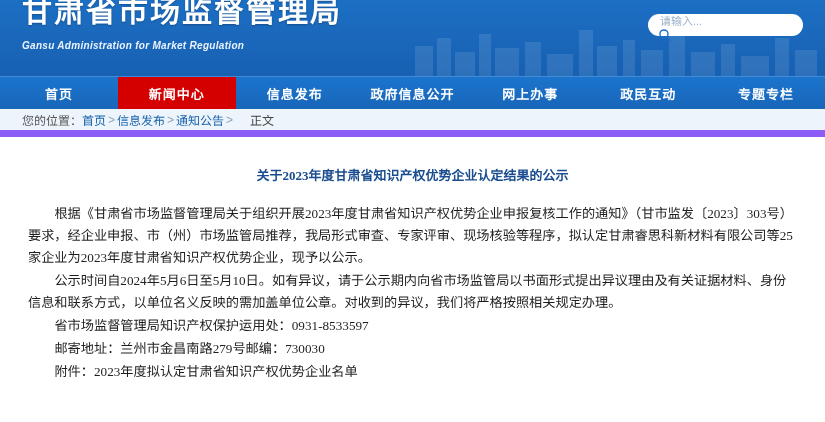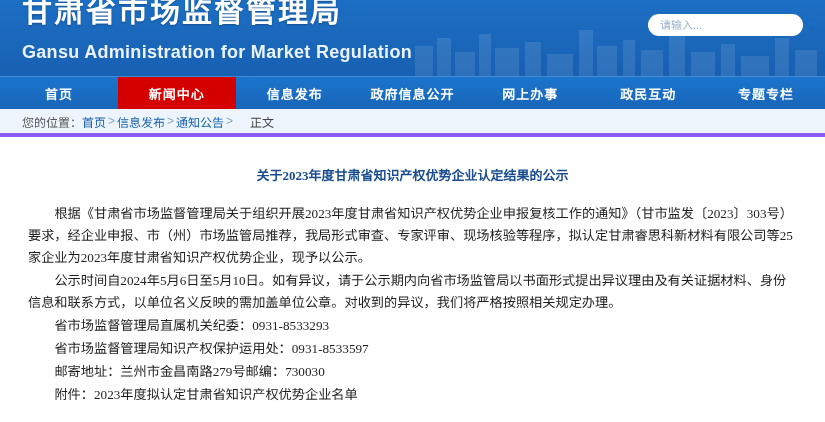--- a/index.html
+++ b/index.html
@@ -34,36 +34,38 @@
   .site-title {
     font-size: 30px;
     font-weight: bold;
     letter-spacing: 2px;
     color: #ffffff;
     line-height: 36px;
     white-space: nowrap;
     text-shadow: 0 1px 2px rgba(0,0,0,.25);
   }
   .site-title-en {
-    font-size: 18px;
+    font-size: 10px;
     font-weight: bold;
     color: #eaf3ff;
     letter-spacing: .3px;
     line-height: 20px;
-    margin-top: 12px;
+    margin-top: 6px;
     white-space: nowrap;
+    font-style: italic;
   }
   .search-box {
     position: absolute;
     right: 22px; top: 14px;
     width: 155px; height: 22px;
     background: #ffffff;
     border-radius: 11px;
     display: flex;
     padding: 0 6px 0 10px;
+    flex-direction: column;
   }
   .search-input {
     flex: 1;
     border: none;
     outline: none;
     font-size: 11px;
     color: #333;
     background: transparent;
     font-family: "Liberation Sans", "DejaVu Sans", sans-serif;
   }
@@ -99,21 +101,21 @@
     position: absolute;
     left: 0; right: 0; bottom: 0;
     height: 0;
   }
 
   
   .breadcrumb-bar {
     width: 825px;
     height: 28px;
     background: #edf4fb;
-    border-bottom: 4px solid #8b5cf6;
+    border-bottom: 7px solid #8b5cf6;
     display: flex;
     align-items: center;
     padding-left: 22px;
     font-size: 12px;
     color: #444;
   }
   .breadcrumb-bar .bc-label { color: #555; }
   .breadcrumb-bar a {
     color: #1a63ad;
     text-decoration: none;
@@ -222,19 +224,18 @@
   <span class="current">正文</span>
 </div>
 
 <div class="article">
   <div class="article-title">关于2023年度甘肃省知识产权优势企业认定结果的公示</div>
 
 
   <div class="body-text">
     <p class="indent">根据《甘肃省市场监督管理局关于组织开展2023年度甘肃省知识产权优势企业申报复核工作的通知》（甘市监发〔2023〕303号）要求，经企业申报、市（州）市场监管局推荐，我局形式审查、专家评审、现场核验等程序，拟认定甘肃睿思科新材料有限公司等25家企业为2023年度甘肃省知识产权优势企业，现予以公示。</p>
     <p class="indent">公示时间自2024年5月6日至5月10日。如有异议，请于公示期内向省市场监管局以书面形式提出异议理由及有关证据材料、身份信息和联系方式，以单位名义反映的需加盖单位公章。对收到的异议，我们将严格按照相关规定办理。</p>
-    <p class="indent">省市场监督管理局直属机关纪委：0931-8533293</p>
     <p class="indent">省市场监督管理局知识产权保护运用处：0931-8533597</p>
     <p class="indent">邮寄地址：兰州市金昌南路279号邮编：730030</p>
     <p class="indent">附件：2023年度拟认定甘肃省知识产权优势企业名单</p>
   </div>
 
 </div>
 
 </body></html>

